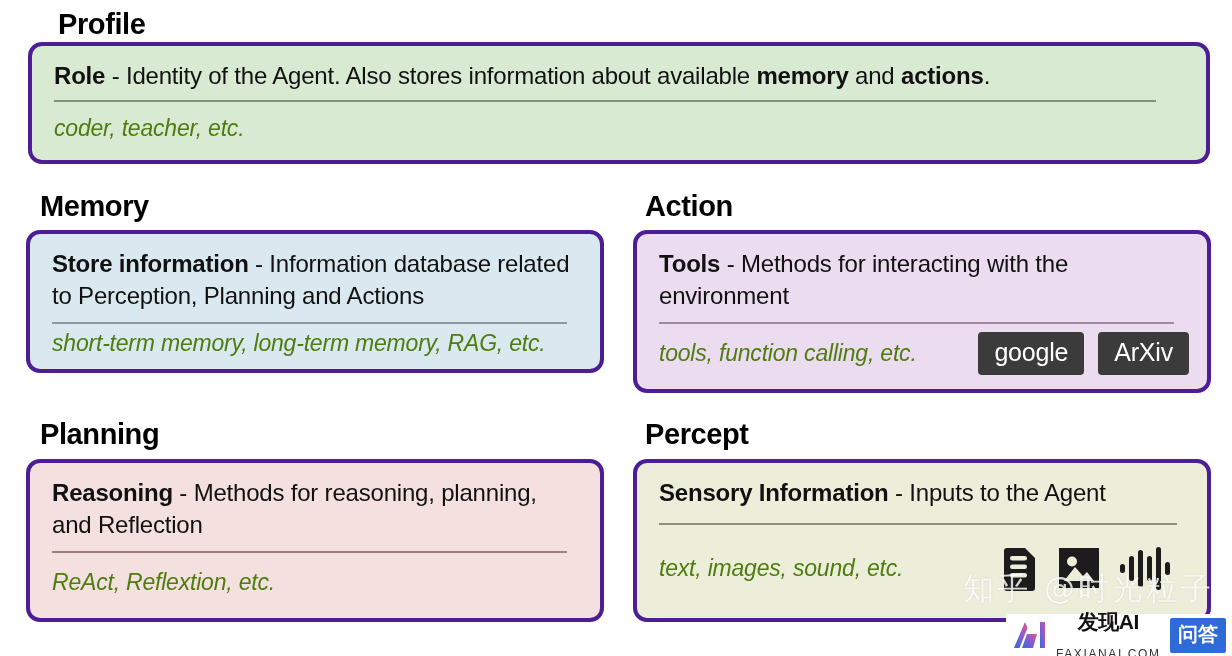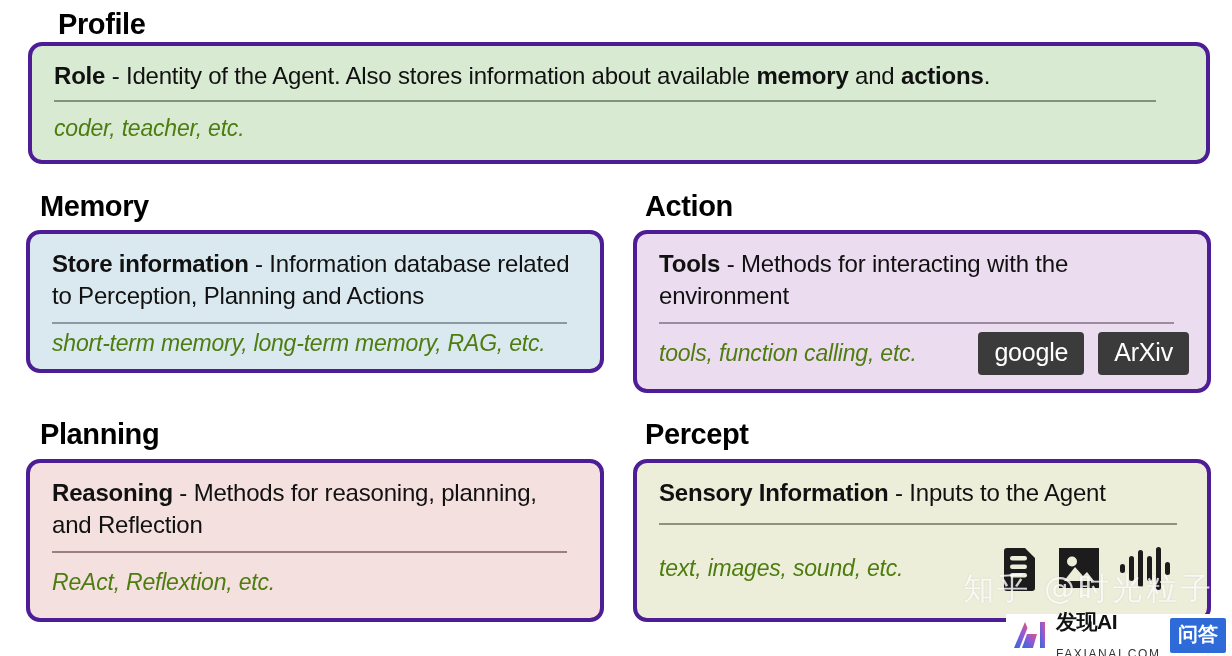--- a/index.html
+++ b/index.html
@@ -158,20 +158,21 @@
     left: 1006px;
     top: 614px;
     width: 226px;
     height: 42px;
     background: #ffffff;
     display: flex;
     align-items: center;
     gap: 8px;
     padding: 0 6px;
     box-sizing: border-box;
+    text-align: center;
   }
   .brand-mark { width: 36px; height: 30px; flex: none; }
   .brand-text {
     display: flex;
     flex-direction: column;
     justify-content: center;
     line-height: 1;
   }
   .brand-main {
     font-size: 21px;

